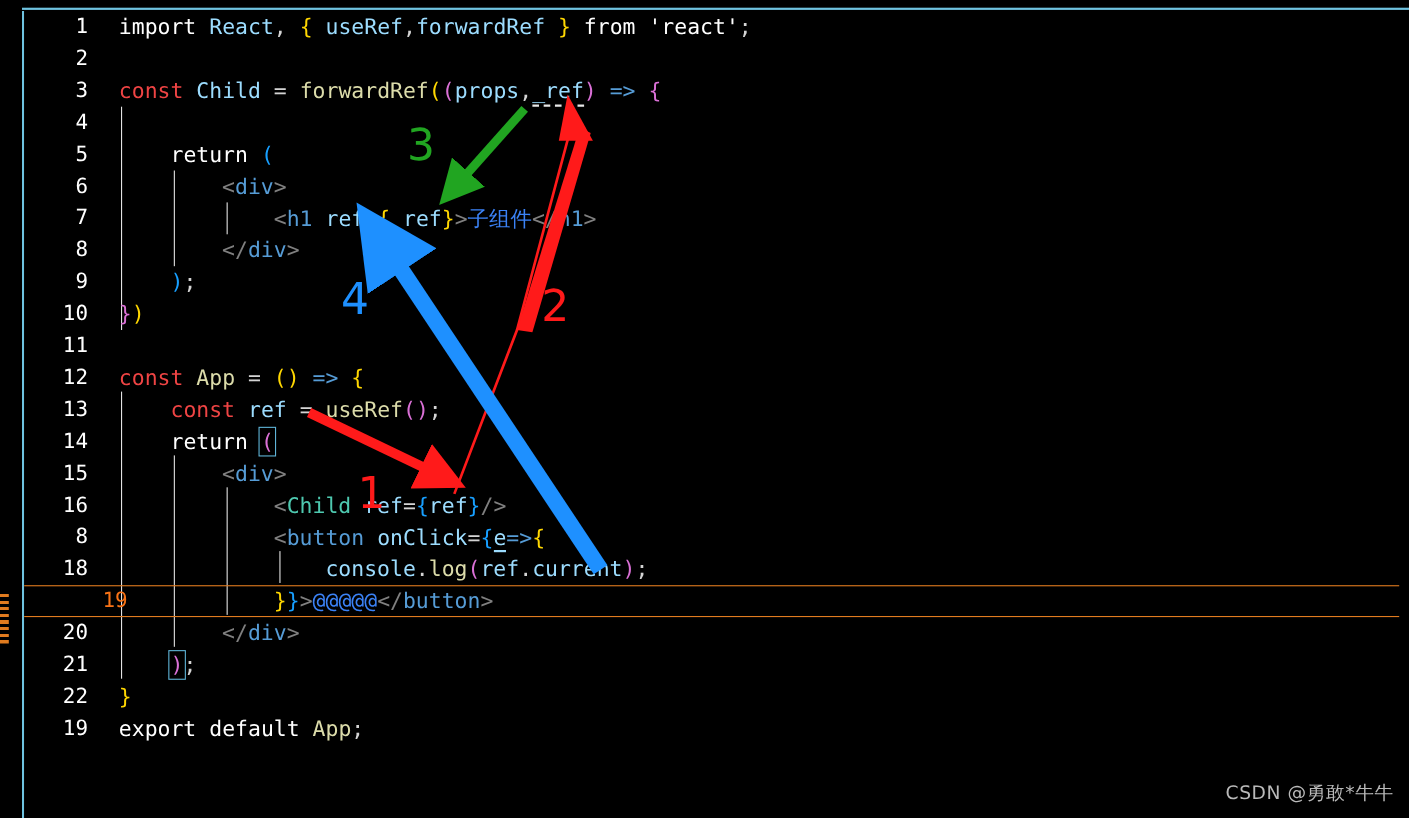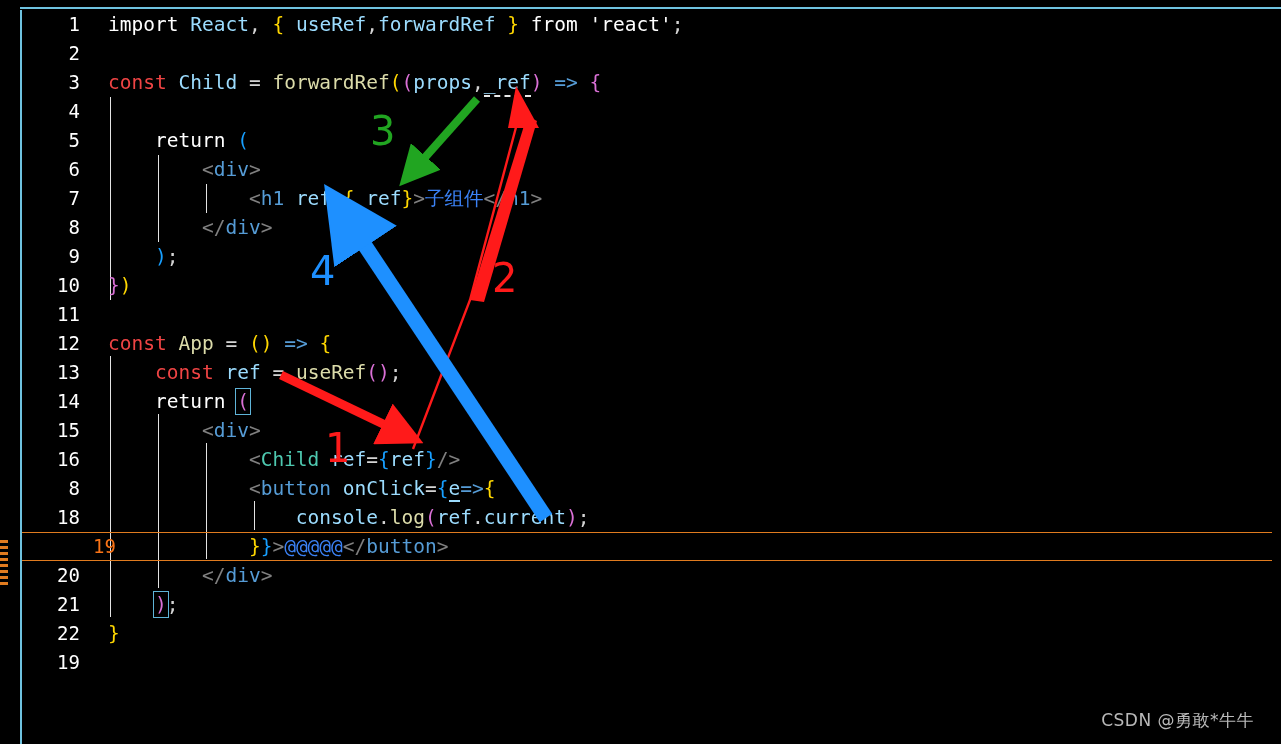--- a/index.html
+++ b/index.html
@@ -150,21 +150,21 @@
     position: absolute;
     font-family: "DejaVu Sans", "Liberation Sans", sans-serif;
     font-size: 40px;
     font-weight: 400;
     line-height: 1;
   }
 
   
   .watermark {
     position: absolute;
-    right: 27px; bottom: 12px;
+    right: 14px; bottom: 12px;
     color: #b9b9b9;
     font-family: "DejaVu Sans", "Liberation Sans", sans-serif;
     font-size: 17px;
     letter-spacing: .5px;
   }
 </style>
 </head>
 <body>
 
 <div id="screen">
@@ -293,20 +293,21 @@
       <span class="src">    <span class="br2 bmatch">)</span><span class="punct">;</span></span>
     </div>
 
     <div class="row">
       <span class="ln">22</span>
       <span class="src"><span class="br1">}</span></span>
     </div>
 
     <div class="row">
       <span class="ln">19</span>
+      <span class="src"><span class="kw">export</span> <span class="kw">default</span> <span class="fn">App</span><span class="punct">;</span></span>
     </div>
 
   </div>
 
   <svg class="overlay" viewBox="0 0 1281 744" width="1281" height="744">
     <defs>
       <marker id="ah-red-thick" markerWidth="5" markerHeight="5" refX="2.6" refY="2.5" orient="auto" markerUnits="strokeWidth">
         <path d="M0,0 L5,2.5 L0,5 z" fill="#ff1a1a"></path>
       </marker>
       <marker id="ah-green" markerWidth="5" markerHeight="5" refX="2.6" refY="2.5" orient="auto" markerUnits="strokeWidth">

